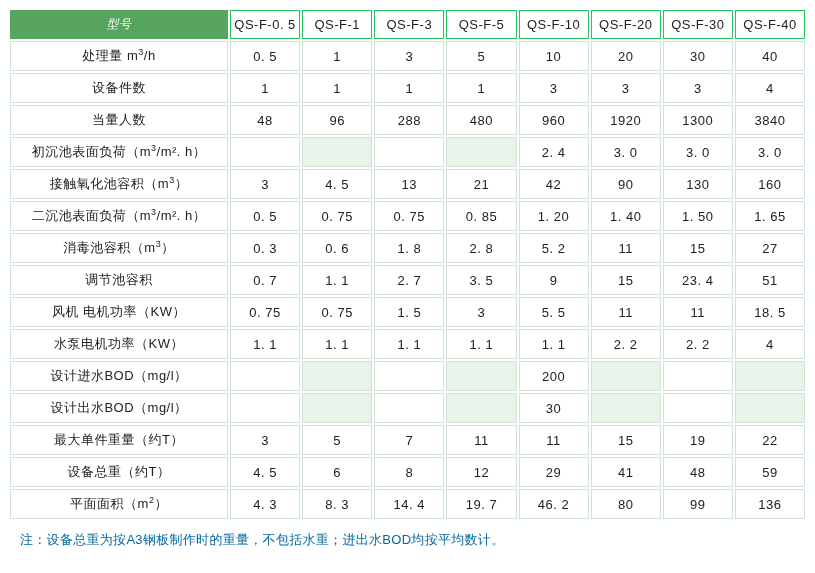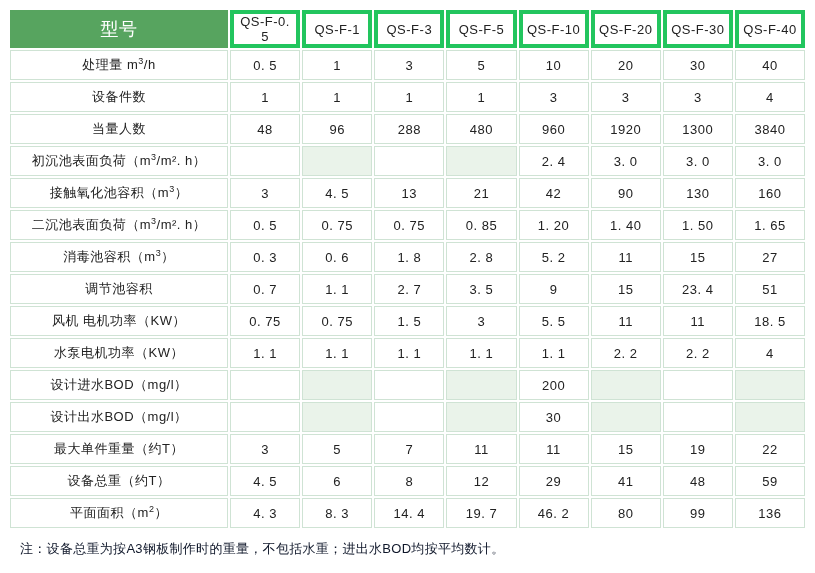--- a/index.html
+++ b/index.html
@@ -32,30 +32,31 @@
     height: 30px;
     padding: 0 2px;
     border: 1px solid #cfe3d4;
     box-sizing: border-box;
     letter-spacing: 0.5px;
   }
   
   tr.header-row td.rowhead {
     background: #57a45f;
     color: #ffffff;
-    font-size: 18px;
+    font-size: 12px;
     border: 1px solid #57a45f;
     height: 29px;
+    font-style: italic;
   }
   tr.header-row td.model {
     background: #ffffff;
     color: #222222;
     font-size: 13px;
     height: 20px;
-    border: 4px solid #22c55e;
+    border: 1px solid #22c55e;
   }
   
   td.rowhead {
     background: #57a45f;
     color: #ffffff;
     font-size: 13.5px;
     border: 1px solid #57a45f;
     width: 218px;
     text-align: center;
     letter-spacing: 0.3px;
@@ -71,21 +72,21 @@
   td.blank.tint {
     background: #eaf3ea;
   }
   sup {
     font-size: 9px;
     vertical-align: super;
     line-height: 0;
   }
   .note {
     font-size: 13px;
-    color: #0f172a;
+    color: #0369a1;
     padding: 10px 0 0 12px;
     letter-spacing: 0.3px;
   }
   .lbl {
     display: inline-block;
   }
 </style>
 </head>
 <body>
 

